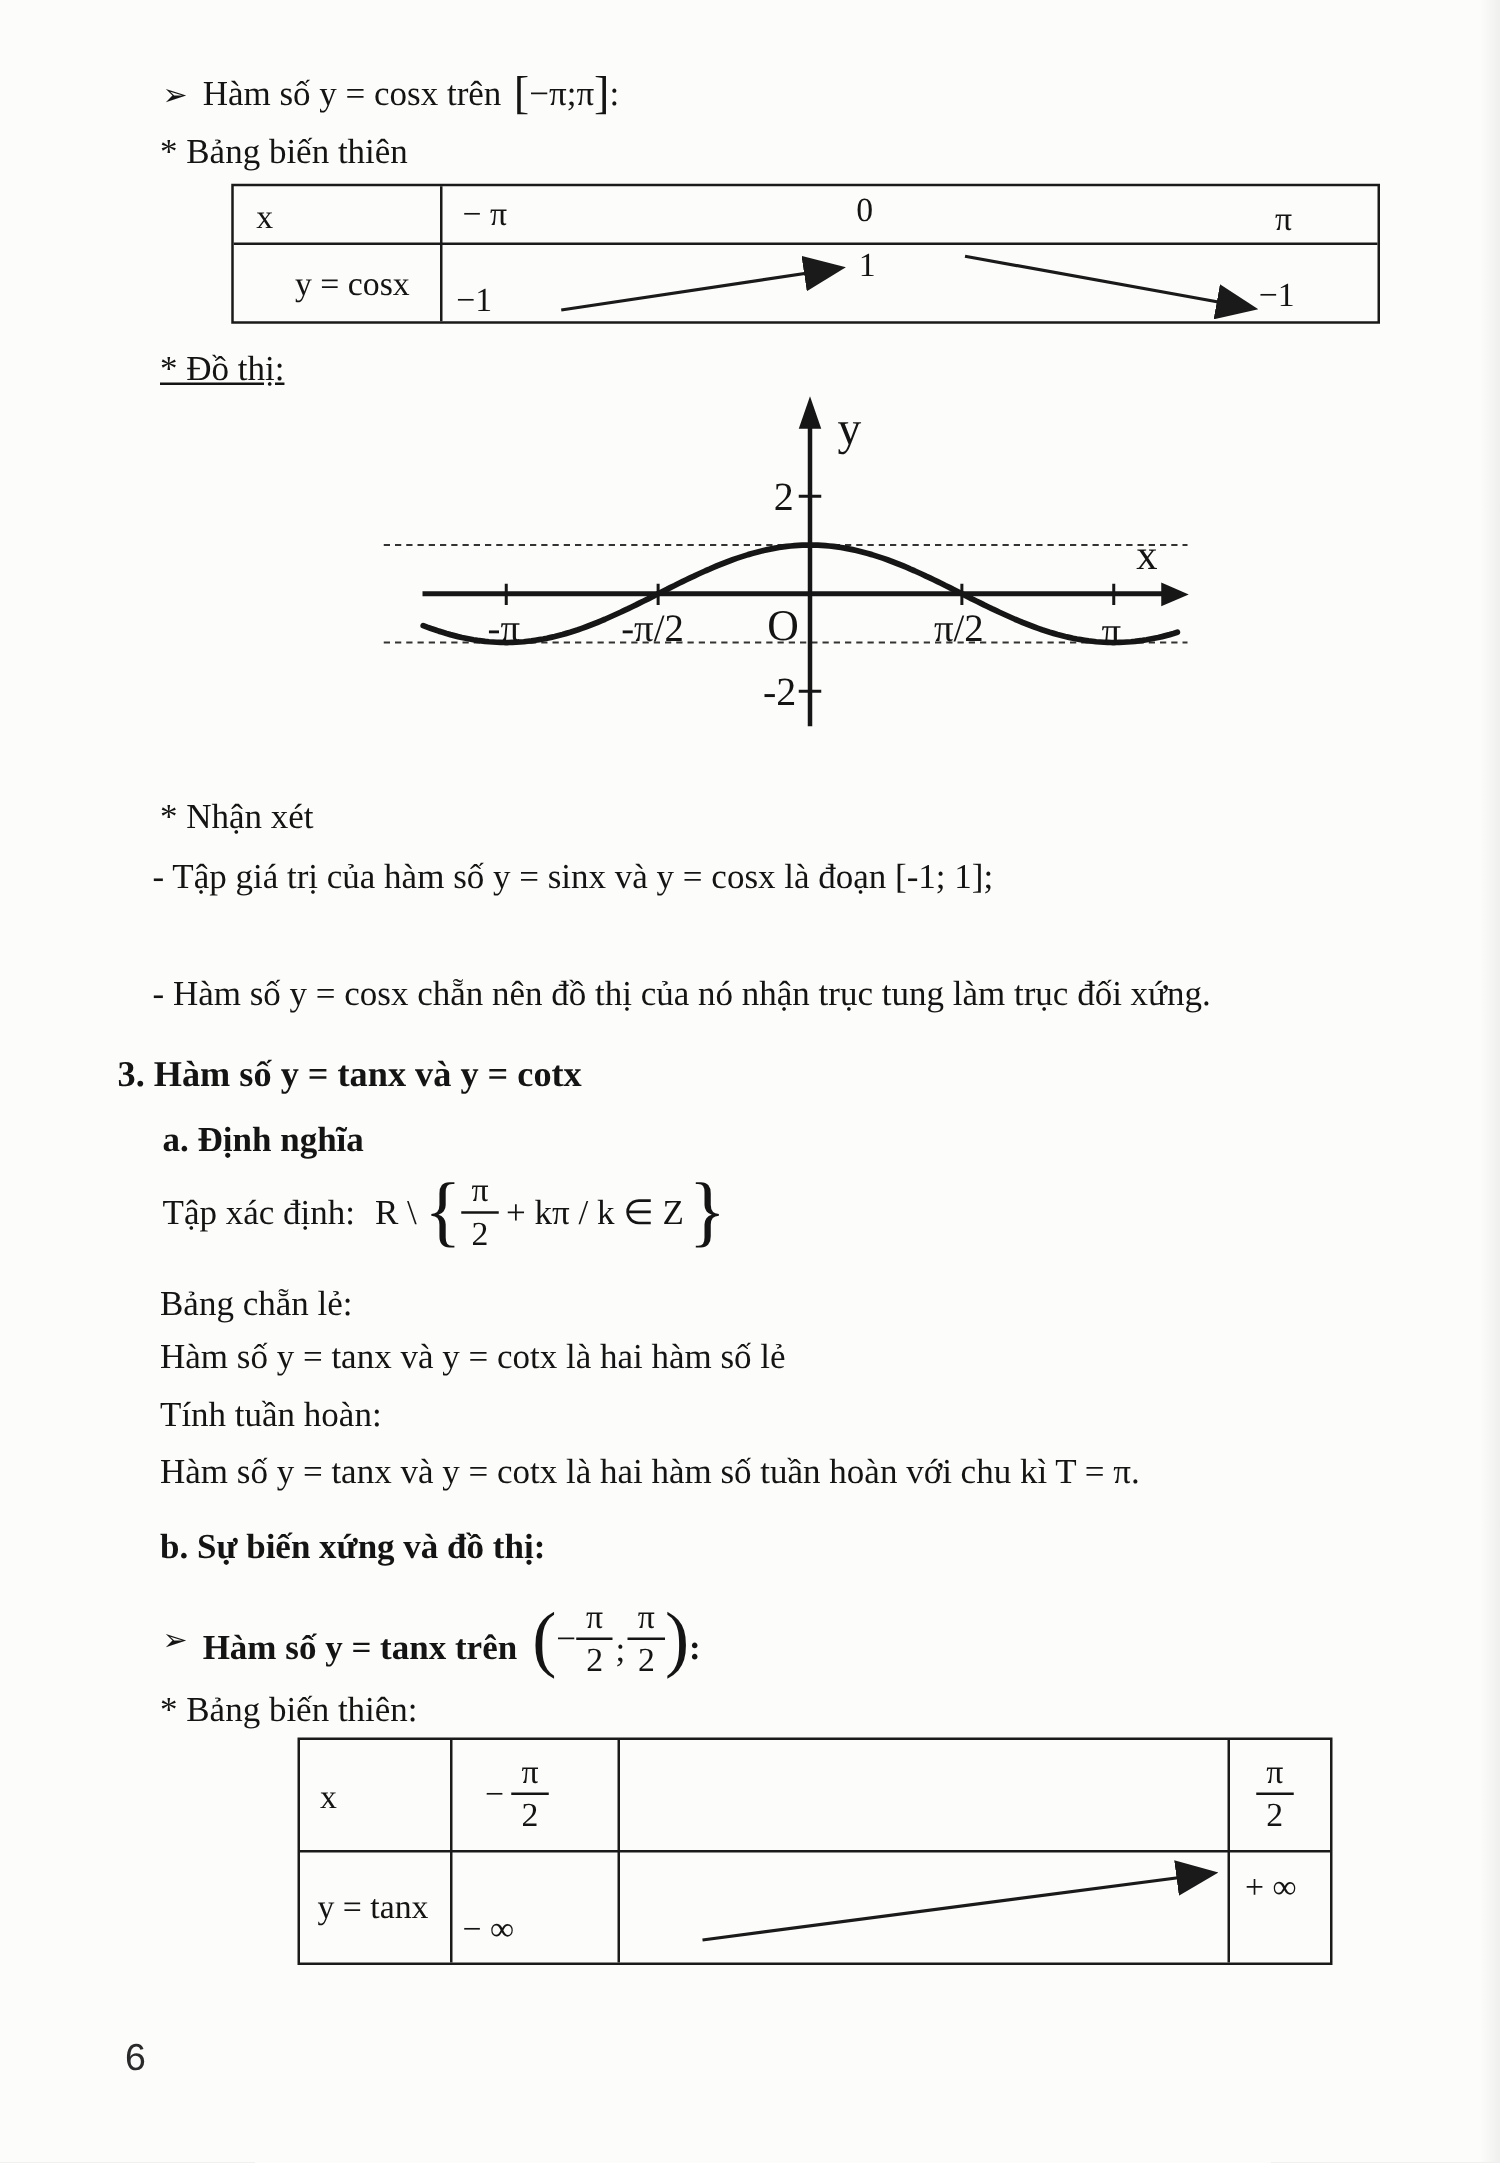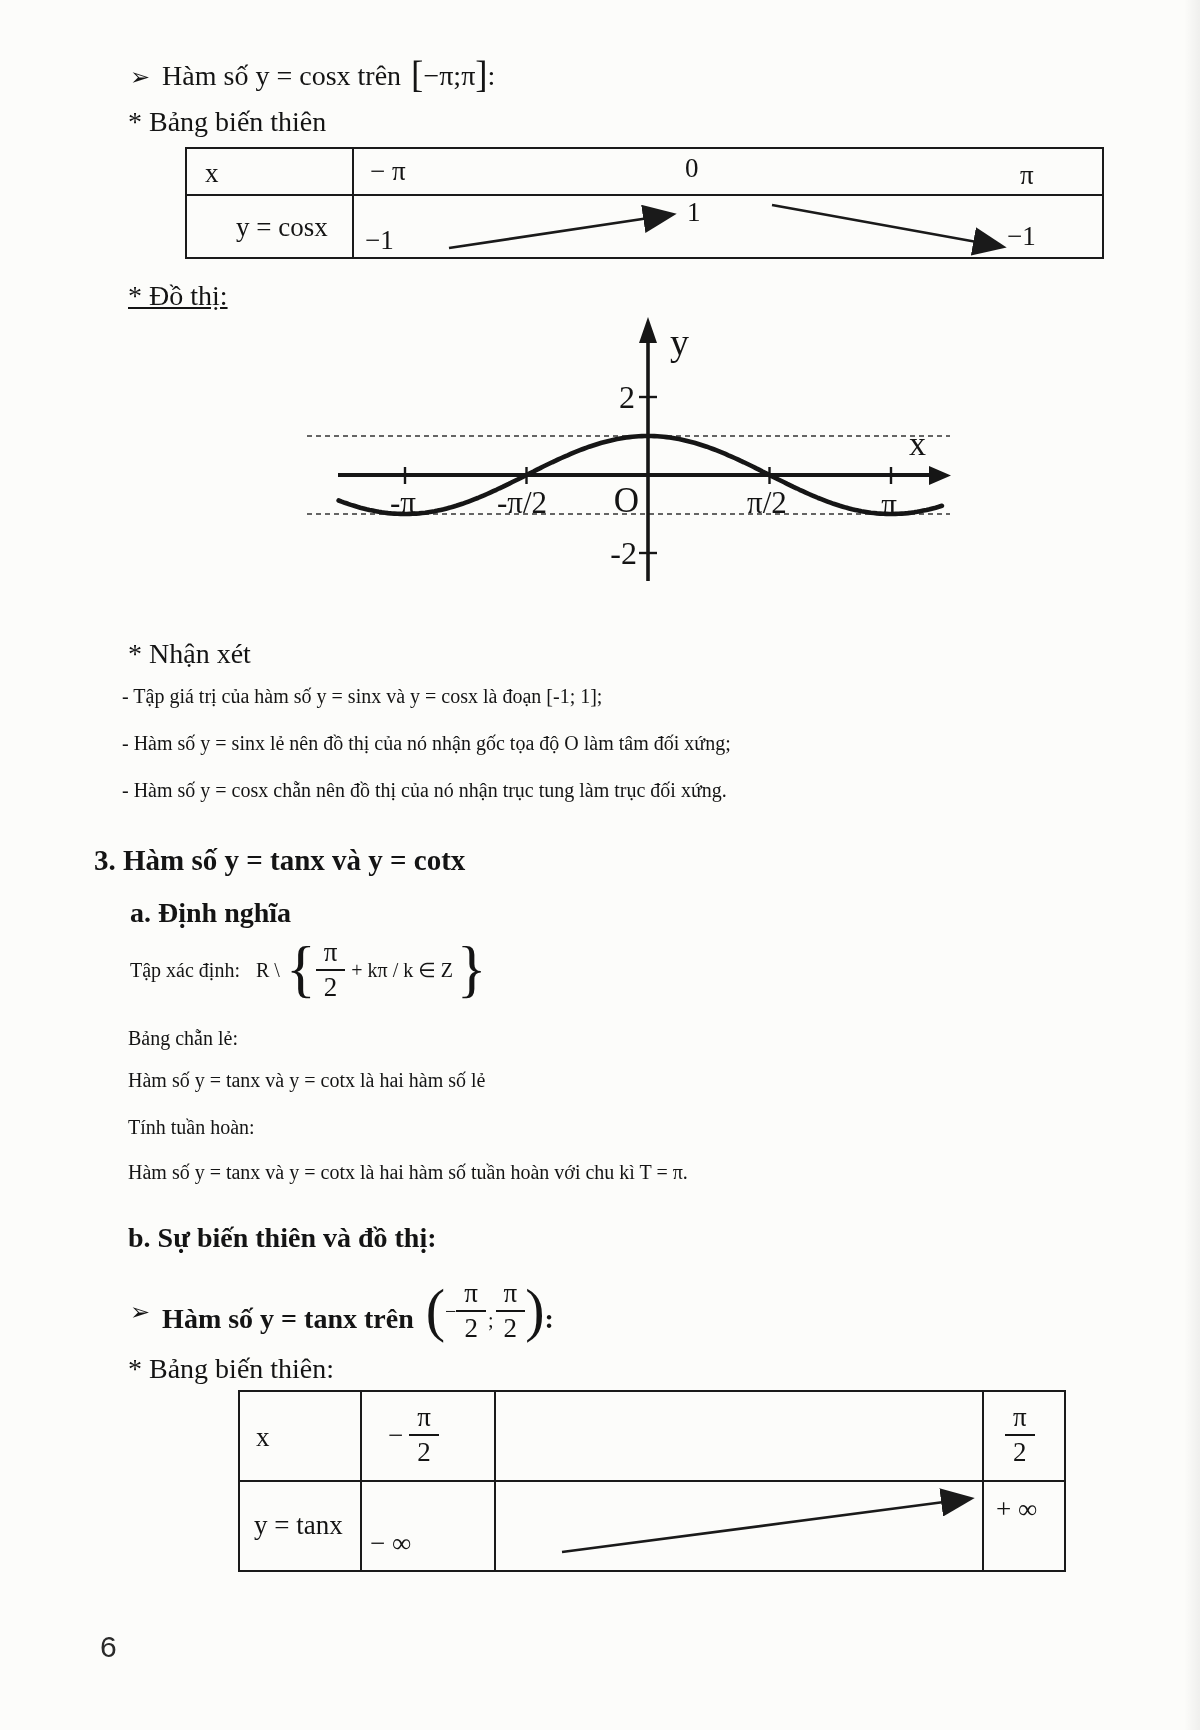--- a/index.html
+++ b/index.html
@@ -7,21 +7,21 @@
     position:relative;width:1200px;height:1730px;margin:0 auto;
     background:#fcfcfa;color:#141414;
     font-family:"Liberation Serif", serif;overflow:hidden;
   }
   .page::after{
     content:"";position:absolute;right:0;top:0;width:16px;height:100%;
     background:linear-gradient(to right, rgba(0,0,0,0), rgba(0,0,0,0.05));
     pointer-events:none;
   }
   .abs{position:absolute;}
-  .t{font-size:20px;line-height:1.25;white-space:nowrap;}
+  .t{font-size:28px;line-height:1.25;white-space:nowrap;}
   .t28{font-size:28px;line-height:1.25;white-space:nowrap;}
   .bold{font-weight:bold;margin-top:14px;}
   .flexline{display:flex;align-items:center;white-space:nowrap;}
   .marker{font-size:24px;margin-right:12px;position:relative;top:1px;}
   .bigbr{font-size:37px;font-weight:400;line-height:0.8;position:relative;top:-1px;}
   .bigp{font-size:62px;font-weight:400;line-height:0.8;display:inline-block;transform:scaleY(1.02);}
   .fr{display:inline-flex;flex-direction:column;align-items:center;line-height:1;font-size:27px;}
   .fr .n{padding:0 8px 3px;border-bottom:2px solid #141414;}
   .fr .d{padding-top:3px;}
   
@@ -99,21 +99,20 @@
     <text x="342" y="259" font-size="32" fill="#141414" text-anchor="end">-2</text>
     <text x="344" y="207" font-size="35" fill="#141414" text-anchor="end">O</text>
     <text x="108" y="208" font-size="31" fill="#141414" text-anchor="middle">-π</text>
     <text x="227" y="208" font-size="31" fill="#141414" text-anchor="middle">-π/2</text>
     <text x="472" y="208" font-size="31" fill="#141414" text-anchor="middle">π/2</text>
     <text x="594" y="210" font-size="31" fill="#141414" text-anchor="middle">π</text>
   </svg>
 
   <div class="abs t28" style="left:128px;top:636px;">* Nhận xét</div>
   <div class="abs t" style="left:122px;top:684px;">- Tập giá trị của hàm số y = sinx và y = cosx là đoạn [-1; 1];</div>
-  <div class="abs t" style="left:122px;top:731px;">- Hàm số y = sinx lẻ nên đồ thị của nó nhận gốc tọa độ O làm tâm đối xứng;</div>
   <div class="abs t" style="left:122px;top:778px;">- Hàm số y = cosx chẵn nên đồ thị của nó nhận trục tung làm trục đối xứng.</div>
 
   <div class="abs t28 bold" style="left:94px;top:828px;font-size:29px;">3. Hàm số y = tanx và y = cotx</div>
   <div class="abs t28 bold" style="left:130px;top:881px;">a. Định nghĩa</div>
 
   <div class="abs flexline" style="left:130px;top:928px;height:84px;">
     <span class="t">Tập xác định:</span>
     <span style="width:16px"></span>
     <span class="t">R \</span>
     <span style="width:6px"></span>
@@ -125,21 +124,21 @@
     <span style="width:6px"></span>
     <span class="t">+ kπ / k ∈ Z</span>
     <span style="width:4px"></span>
     <span class="bigp">}</span>
   </div>
 
   <div class="abs t" style="left:128px;top:1026px;">Bảng chẵn lẻ:</div>
   <div class="abs t" style="left:128px;top:1068px;">Hàm số y = tanx và y = cotx là hai hàm số lẻ</div>
   <div class="abs t" style="left:128px;top:1115px;">Tính tuần hoàn:</div>
   <div class="abs t" style="left:128px;top:1160px;">Hàm số y = tanx và y = cotx là hai hàm số tuần hoàn với chu kì T = π.</div>
-  <div class="abs t28 bold" style="left:128px;top:1206px;">b. Sự biến thiên và đồ thị:</div>
+  <div class="abs t28 bold" style="left:128px;top:1206px;">b. Sự biến xứng và đồ thị:</div>
 
   <div class="abs flexline" style="left:130px;top:1272px;height:78px;">
     <span class="marker">➢</span>
     <span class="t28 bold">Hàm số y = tanx trên</span>
     <span style="width:12px"></span>
     <span class="bigp" style="font-size:58px;">(</span>
     <span class="t">−</span>
     <span class="fr">
       <span class="n">π</span>
       <span class="d">2</span>

